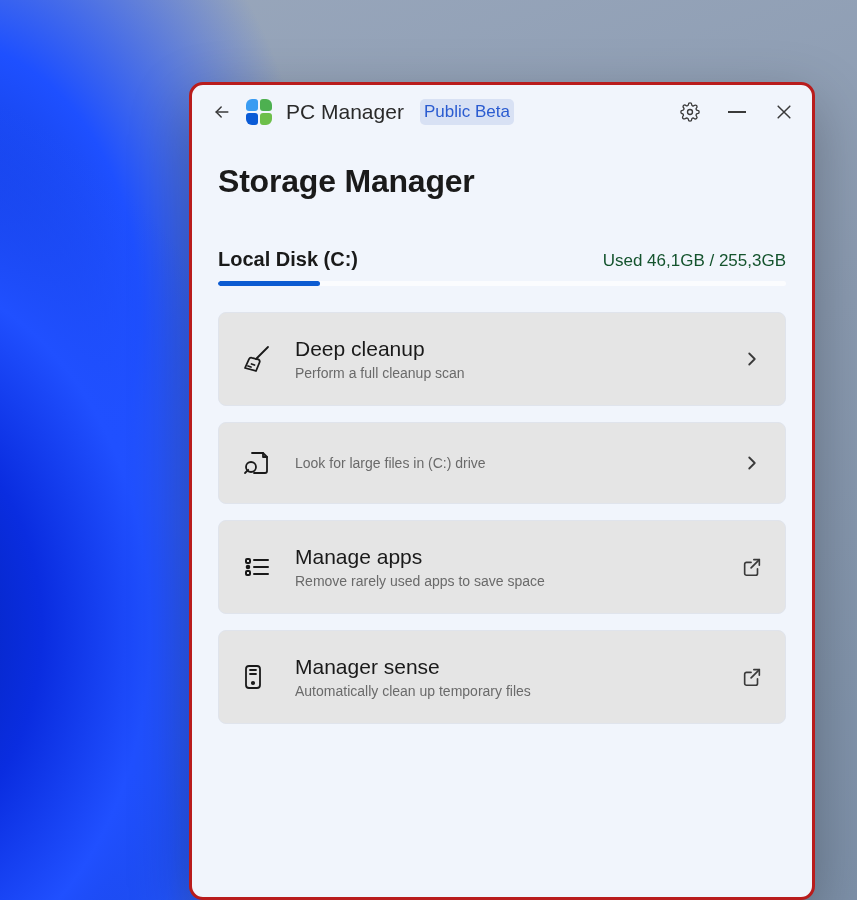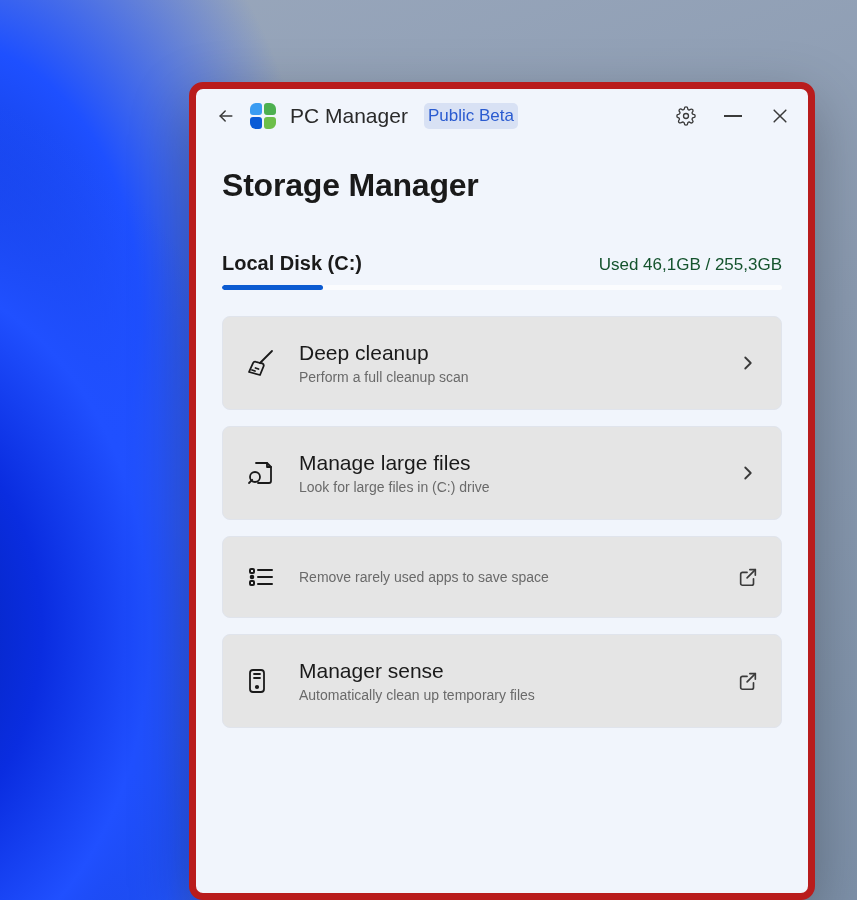--- a/index.html
+++ b/index.html
@@ -26,21 +26,21 @@
         linear-gradient(160deg, #99a7bc 0%, #8a9ab0 50%, #7d90a8 100%);
     }
     .window {
       position: absolute;
       left: 189px;
       top: 82px;
       width: 626px;
       height: 818px;
       background: #f1f5fc;
       border-radius: 14px;
-      border: 7px solid #b91c1c;
+      border: 3px solid #b91c1c;
       box-shadow: 0 20px 60px rgba(0,0,0,0.28);
       display: flex;
       flex-direction: column;
       overflow: hidden;
     }
     .titlebar {
       display: flex;
       align-items: center;
       padding: 14px 18px 10px 20px;
       gap: 14px;
@@ -249,38 +249,38 @@
       <div class="card">
         <div class="card-icon-wrap">
           <svg class="card-icon" viewBox="0 0 32 32" fill="none" stroke="currentColor" stroke-width="1.8" stroke-linecap="round" stroke-linejoin="round">
             <path d="M11 6h11l4 4v14a2 2 0 0 1-2 2H13"></path>
             <path d="M22 6v4h4"></path>
             <circle cx="10" cy="20" r="5"></circle>
             <path d="M4 26l3.2-3.2"></path>
           </svg>
         </div>
         <div class="card-text">
-          <div class="card-title">Manage large files</div>
           <div class="card-desc">Look for large files in (C:) drive</div>
         </div>
         <svg class="card-action" viewBox="0 0 24 24" fill="none" stroke="currentColor" stroke-width="2" stroke-linecap="round" stroke-linejoin="round">
             <path d="M9 6l6 6-6 6"></path>
           </svg>
       </div>
 
       <div class="card">
         <div class="card-icon-wrap">
           <svg class="card-icon" viewBox="0 0 32 32" fill="none" stroke="currentColor" stroke-width="2" stroke-linecap="round" stroke-linejoin="round">
             <rect x="5" y="8" width="4" height="4" rx="1"></rect>
             <rect x="5" y="20" width="4" height="4" rx="1"></rect>
             <circle cx="7" cy="16" r="1.3" fill="currentColor"></circle>
             <path d="M13 9h14M13 16h14M13 23h14"></path>
           </svg>
         </div>
         <div class="card-text">
+          <div class="card-title">Manage apps</div>
           <div class="card-desc">Remove rarely used apps to save space</div>
         </div>
         <svg class="card-action" viewBox="0 0 24 24" fill="none" stroke="currentColor" stroke-width="1.8" stroke-linecap="round" stroke-linejoin="round">
           <path d="M18 14v5a2 2 0 0 1-2 2H6a2 2 0 0 1-2-2V9a2 2 0 0 1 2-2h5"></path>
           <path d="M14 4h6v6"></path>
             <path d="M11 13L20 4"></path>
         </svg>
       </div>
 
       <div class="card">

